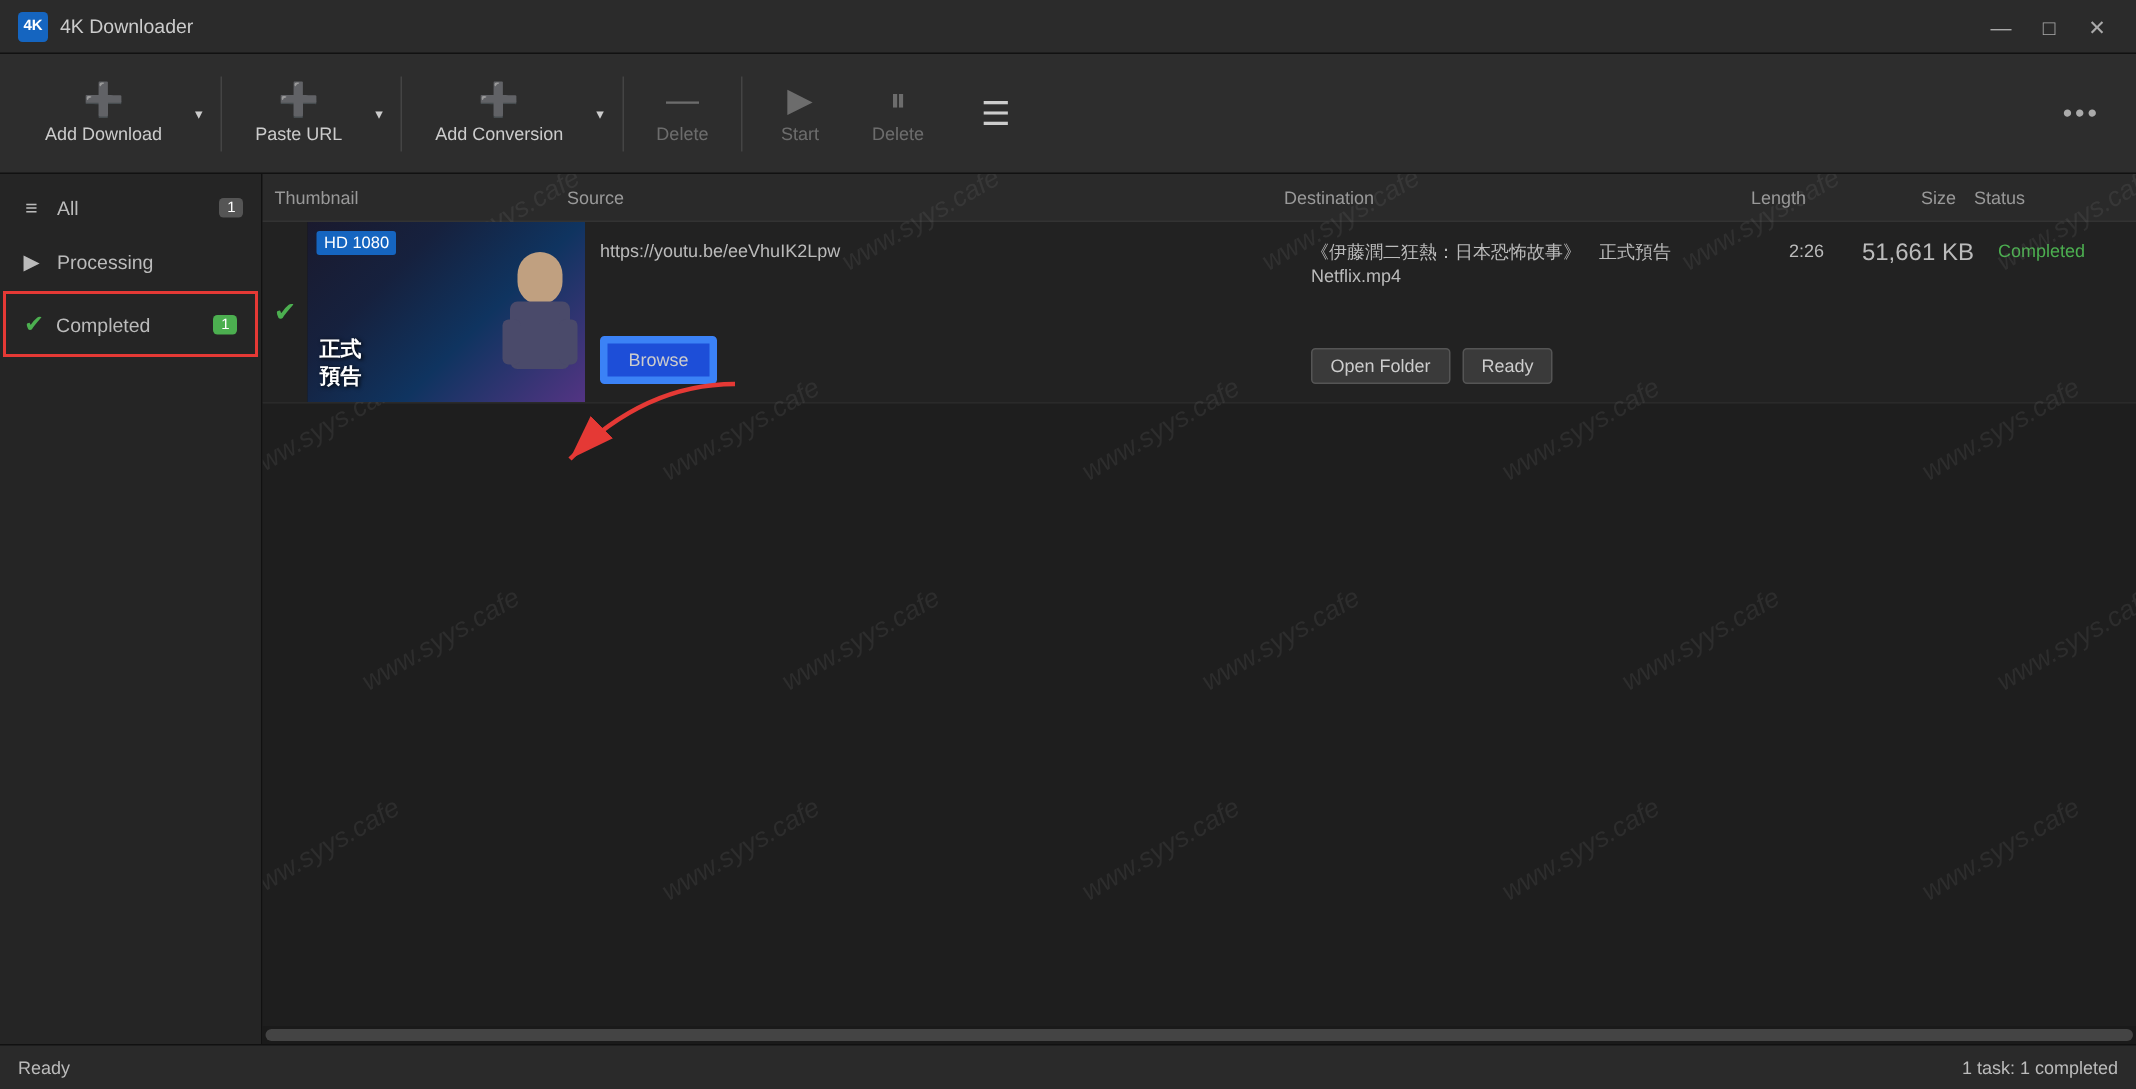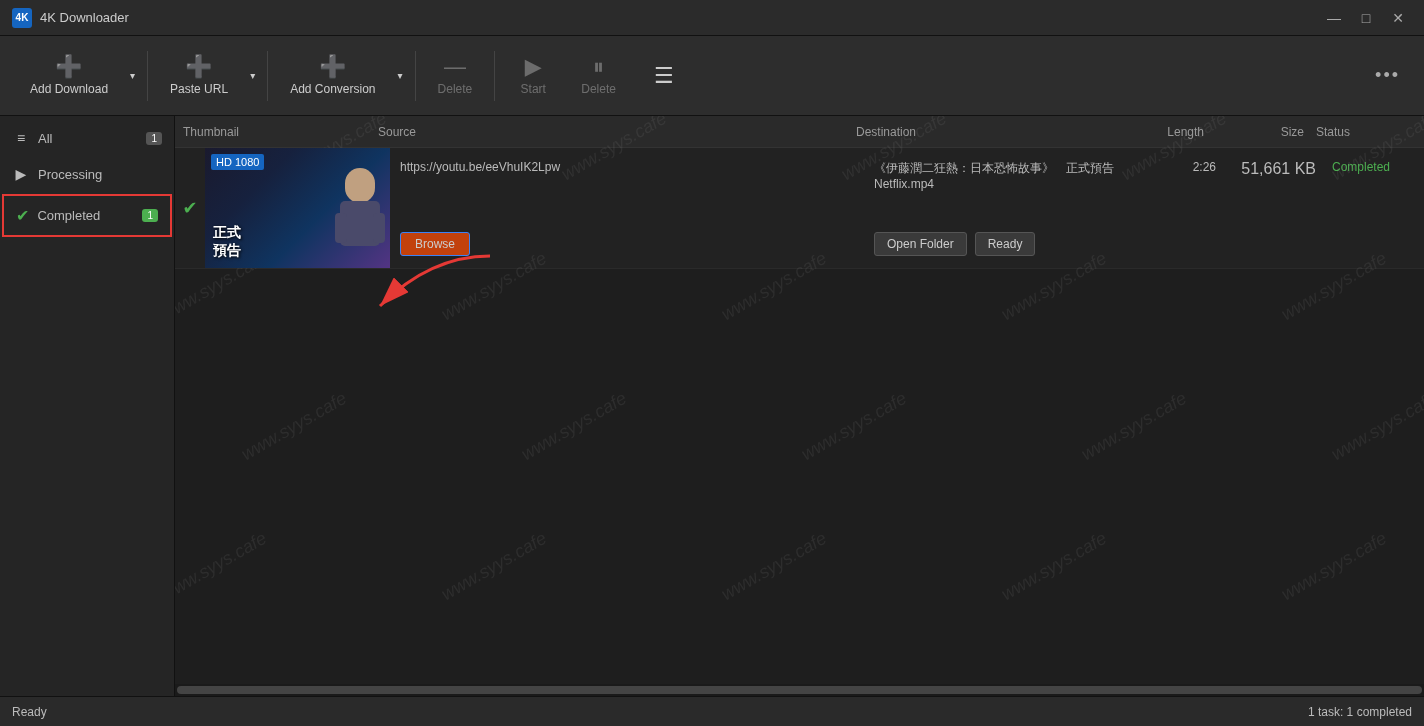--- a/index.html
+++ b/index.html
@@ -274,22 +274,22 @@
       display: flex;
       flex-direction: column;
       gap: 16px;
     }
     .source-url {
       color: #bbb;
       font-size: 12px;
       word-break: break-all;
     }
     .browse-btn {
-      background: #c2410c;
-      border: 1px solid #3b82f6;
+      background: #1d4ed8;
+      border: 5px solid #3b82f6;
       color: #ccc;
       padding: 4px 14px;
       cursor: pointer;
       border-radius: 3px;
       font-size: 12px;
       width: fit-content;
       margin-top: auto;
     }
     .dest-cell {
       width: 280px;

